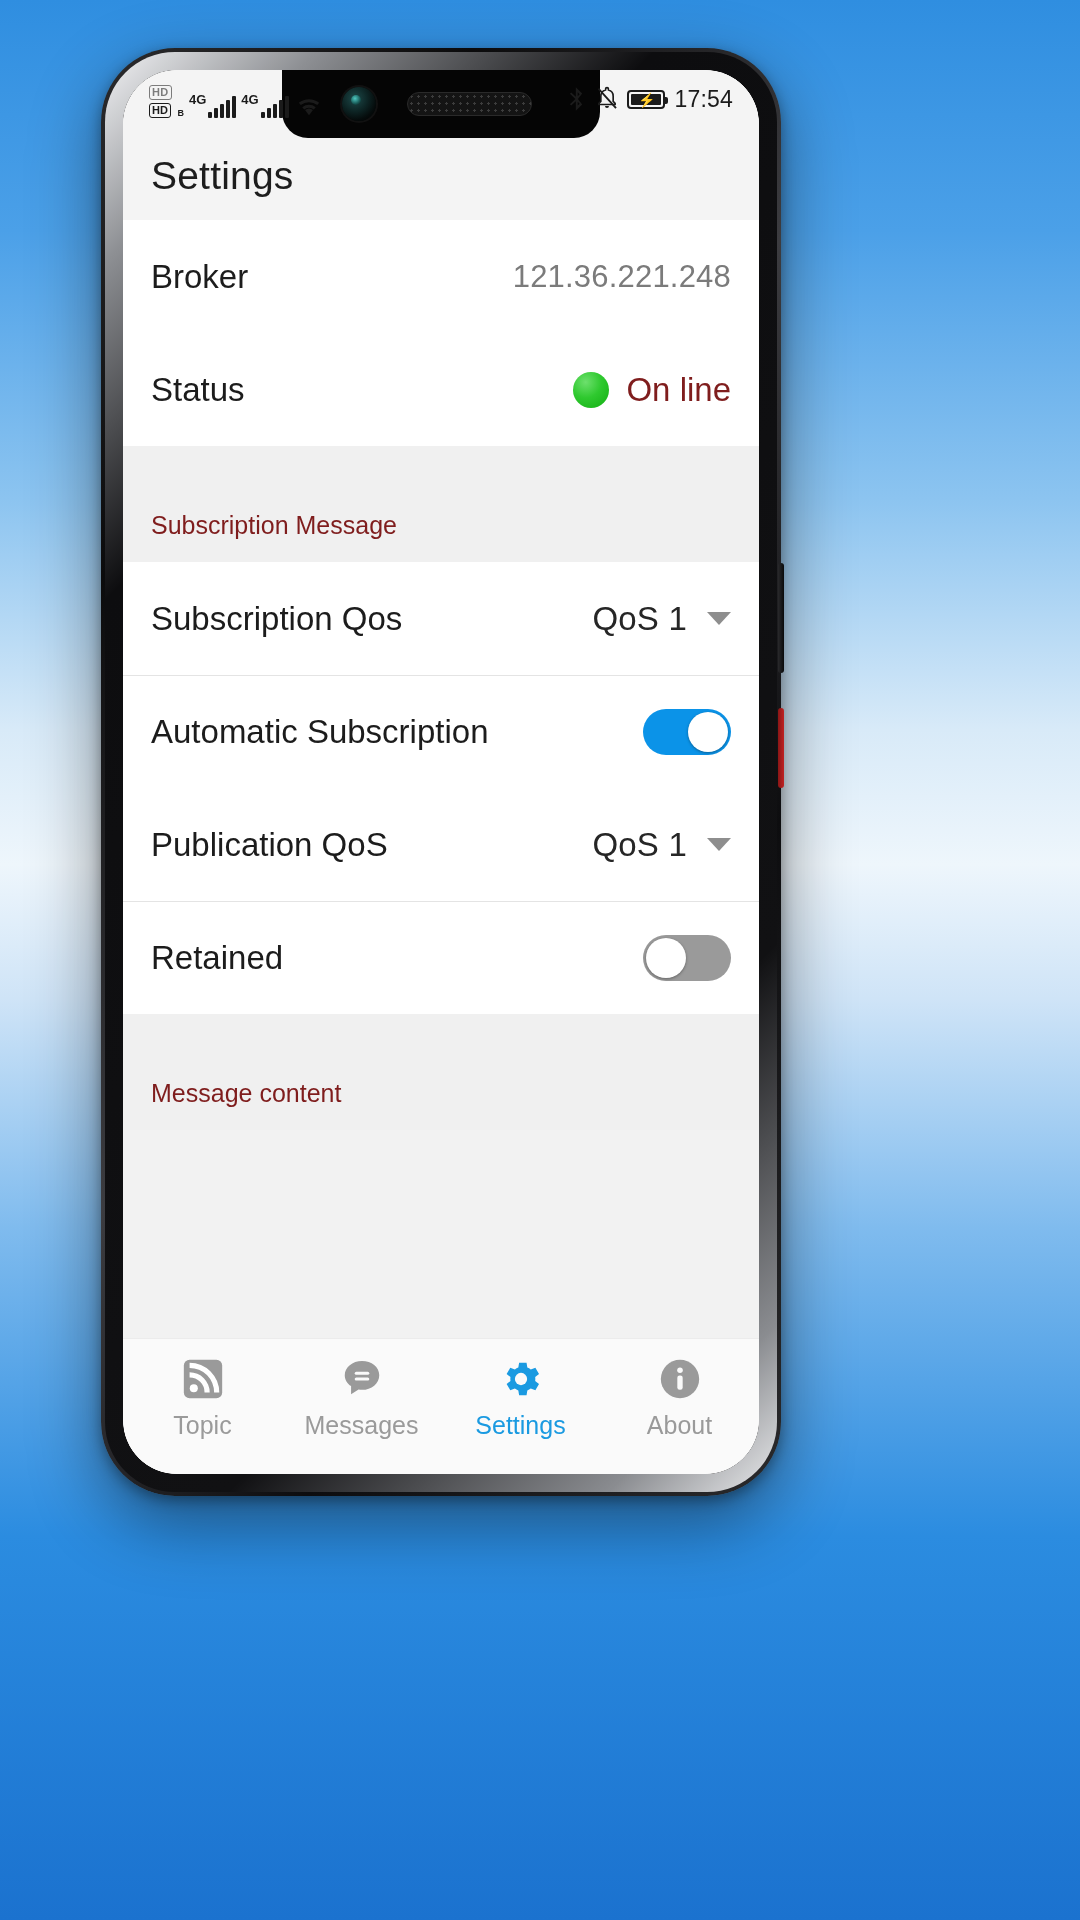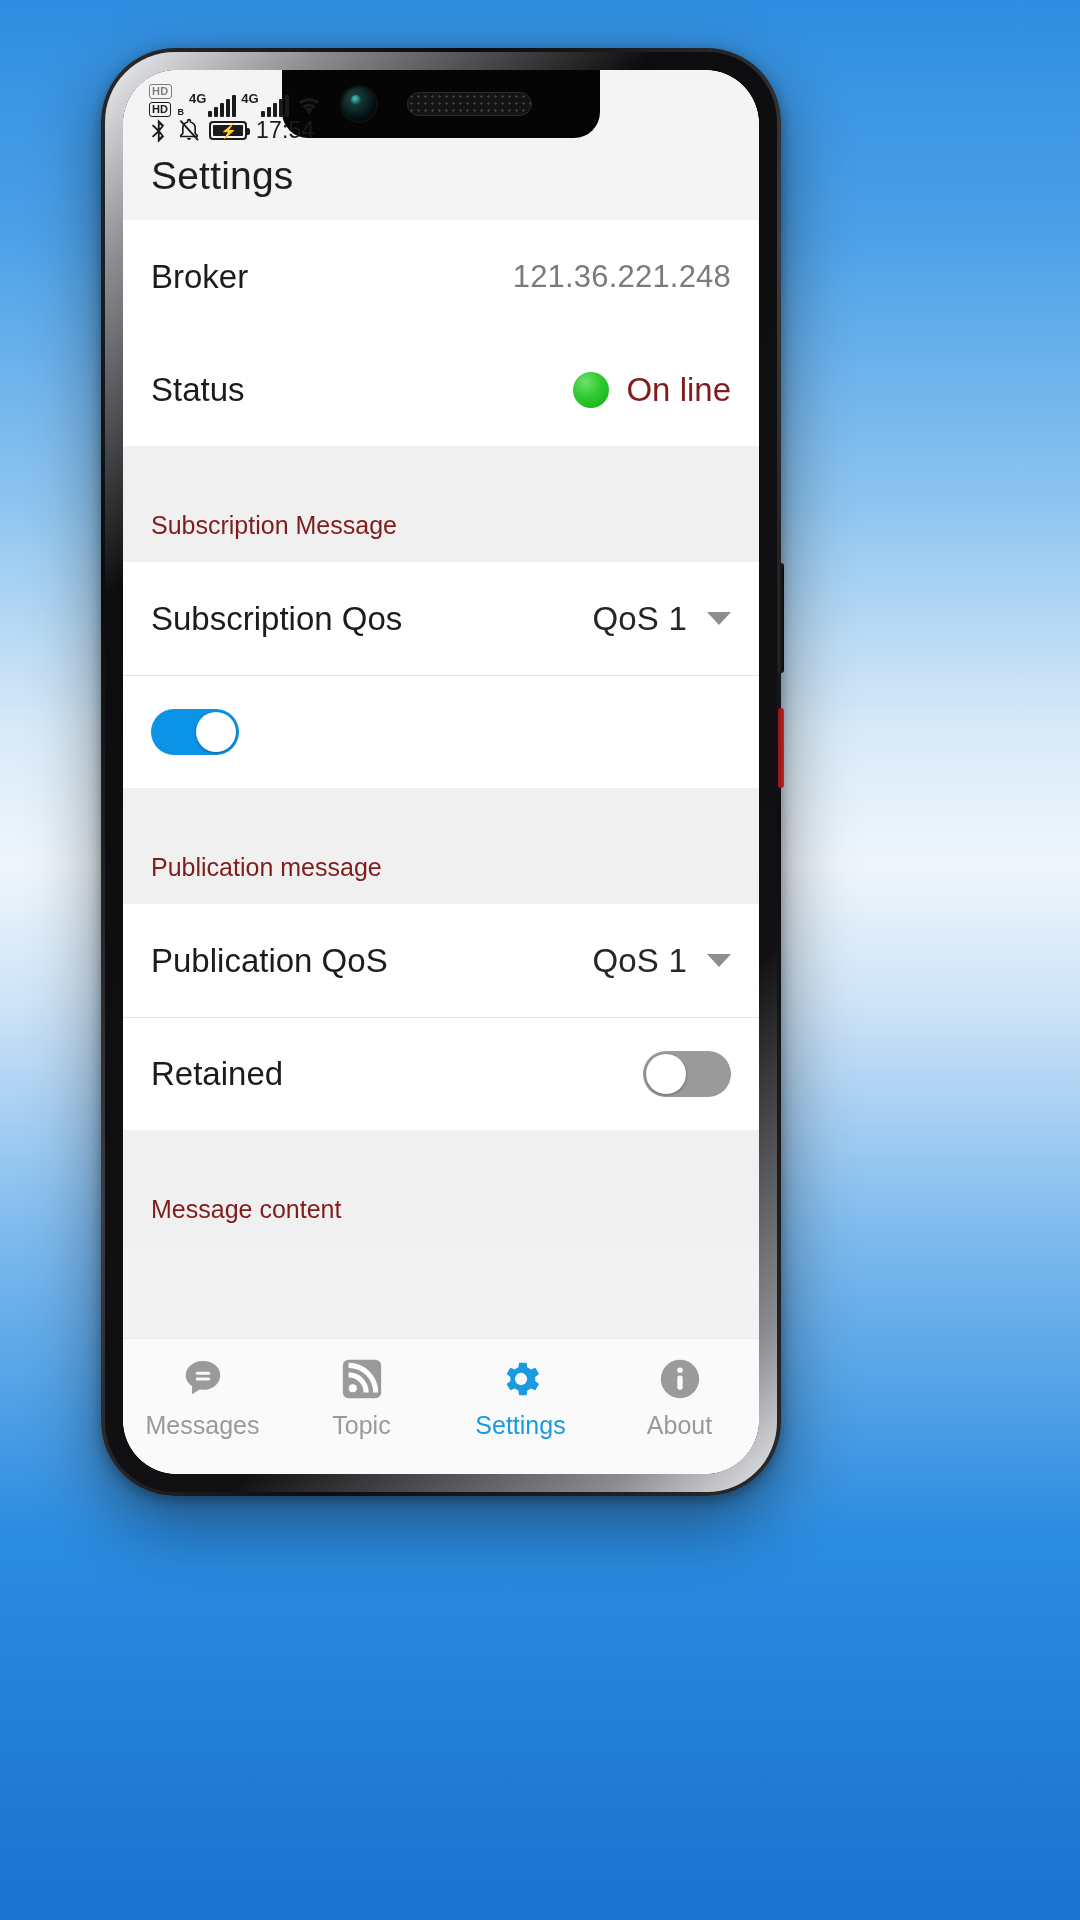--- a/index.html
+++ b/index.html
@@ -79,21 +79,20 @@
   }
 
   
   .statusbar {
     position: absolute; top: 0; left: 0; right: 0; height: 68px;
     z-index: 8;
     display: flex; align-items: flex-start; justify-content: space-between;
     padding: 14px 26px 0 26px;
     color: #1b1b1b;
     font-size: 21px;
-    flex-direction: column;
   }
   .sb-left { display: flex; align-items: flex-end; gap: 5px; height: 34px; }
   .sb-right { display: flex; align-items: center; gap: 9px; height: 30px; }
   .hd-badge {
     display: inline-flex; flex-direction: column; align-items: flex-start;
     font-size: 0; line-height: 0;
   }
   .hd-top {
     font-size: 11px; font-weight: 700; letter-spacing: .3px;
     border: 1.6px solid #1b1b1b; border-radius: 3px;
@@ -251,29 +250,27 @@
           </div>
           <div class="card">
             <div class="row">
               <span class="label">Subscription Qos</span>
               <span class="qos-value">
                 <span class="value">QoS 1</span>
                 <span class="caret"></span>
               </span>
             </div>
             <div class="row divided">
+              <span class="label">Automatic Subscription</span>
               <span class="toggle on">
                 <span class="knob"></span>
               </span>
             </div>
           </div>
 
-          <div class="section">
-            <span>Publication message</span>
-          </div>
           <div class="card">
             <div class="row">
               <span class="label">Publication QoS</span>
               <span class="qos-value">
                 <span class="value">QoS 1</span>
                 <span class="caret"></span>
               </span>
             </div>
             <div class="row divided">
               <span class="label">Retained</span>
@@ -284,38 +281,38 @@
           </div>
 
           <div class="section">
             <span>Message content</span>
           </div>
 
           <div class="filler"></div>
         </div>
 
         <div class="bottomnav">
-
-          <div class="navitem">
-            <svg class="nav-ico" viewBox="0 0 24 24">
-              <path d="M12 2.6c-5 0-9 3.3-9 7.4 0 2.3 1.3 4.4 3.3 5.7v4.2l3.9-2.4c.6.1 1.2.15 1.8.15 5 0 9-3.3 9-7.65S17 2.6 12 2.6z" fill="#9a9a9a"></path>
-              <rect x="8.2" y="8.2" width="7.6" height="1.6" rx=".8" fill="#fafafa"></rect>
-              <rect x="8.2" y="11.2" width="7.6" height="1.6" rx=".8" fill="#fafafa"></rect>
-            </svg>
-            <span class="nav-label">Messages</span>
-          </div>
 
           <div class="navitem">
             <svg class="nav-ico" viewBox="0 0 24 24">
               <rect x="2" y="2" width="20" height="20" rx="3" fill="#9a9a9a"></rect>
               <circle cx="7.2" cy="16.8" r="2.1" fill="#fff"></circle>
               <path d="M5 11.2a7.8 7.8 0 0 1 7.8 7.8h2.7A10.5 10.5 0 0 0 5 8.5z" fill="#fff"></path>
               <path d="M5 6.2A12.8 12.8 0 0 1 17.8 19h2.7A15.5 15.5 0 0 0 5 3.5z" fill="#fff"></path>
             </svg>
             <span class="nav-label">Topic</span>
+          </div>
+
+          <div class="navitem">
+            <svg class="nav-ico" viewBox="0 0 24 24">
+              <path d="M12 2.6c-5 0-9 3.3-9 7.4 0 2.3 1.3 4.4 3.3 5.7v4.2l3.9-2.4c.6.1 1.2.15 1.8.15 5 0 9-3.3 9-7.65S17 2.6 12 2.6z" fill="#9a9a9a"></path>
+              <rect x="8.2" y="8.2" width="7.6" height="1.6" rx=".8" fill="#fafafa"></rect>
+              <rect x="8.2" y="11.2" width="7.6" height="1.6" rx=".8" fill="#fafafa"></rect>
+            </svg>
+            <span class="nav-label">Messages</span>
           </div>
 
           <div class="navitem active">
             <svg class="nav-ico" viewBox="0 0 24 24">
               <path fill="#1a9ae1" d="M19.4 13a7.8 7.8 0 0 0 0-2l2-1.6-1.9-3.3-2.4.9a7.6 7.6 0 0 0-1.8-1l-.4-2.5H11l-.4 2.5a7.6 7.6 0 0 0-1.8 1l-2.4-.9-1.9 3.3 2 1.6a7.8 7.8 0 0 0 0 2l-2 1.6 1.9 3.3 2.4-.9c.55.42 1.15.76 1.8 1l.4 2.5h3.9l.4-2.5c.65-.24 1.25-.58 1.8-1l2.4.9 1.9-3.3z"></path>
               <circle cx="12" cy="12" r="3.2" fill="#fafafa"></circle>
             </svg>
             <span class="nav-label">Settings</span>
           </div>
 

